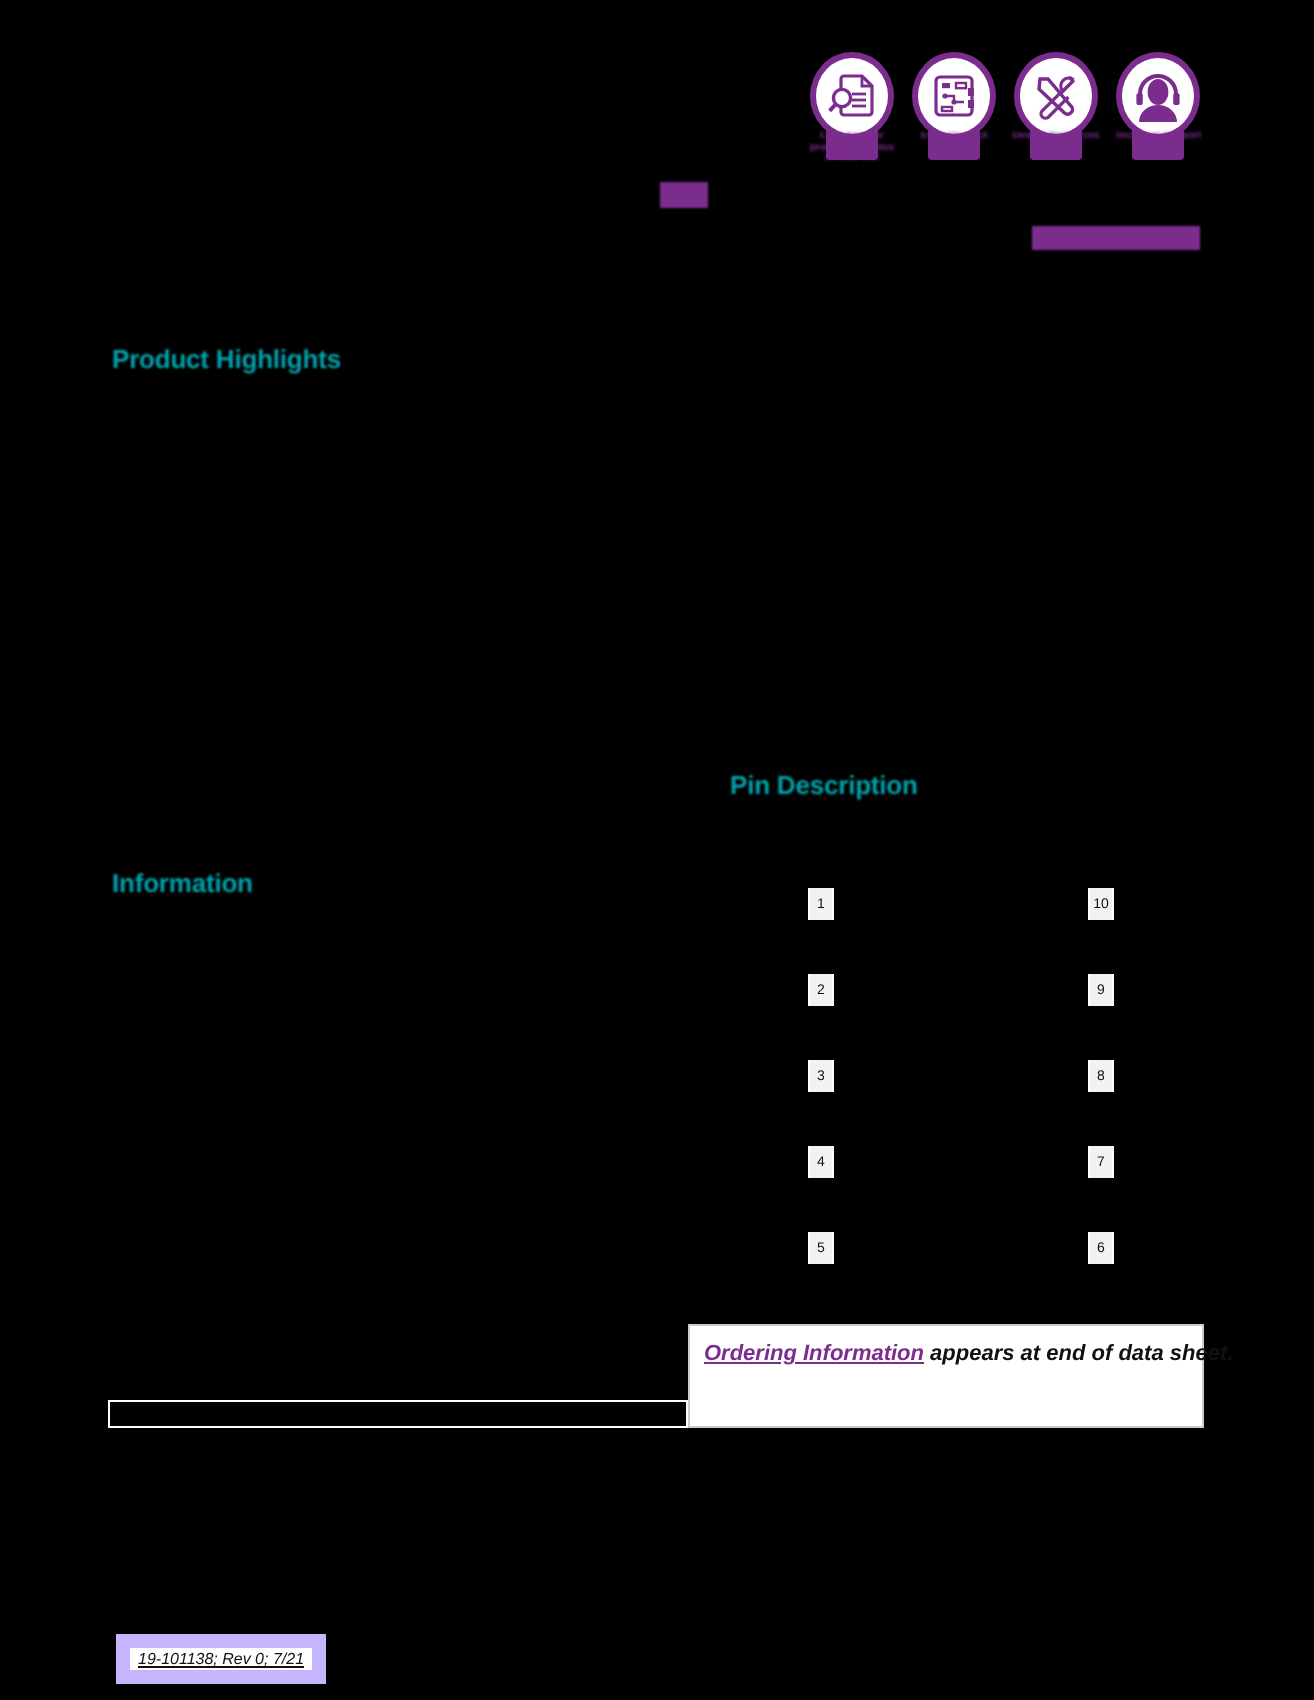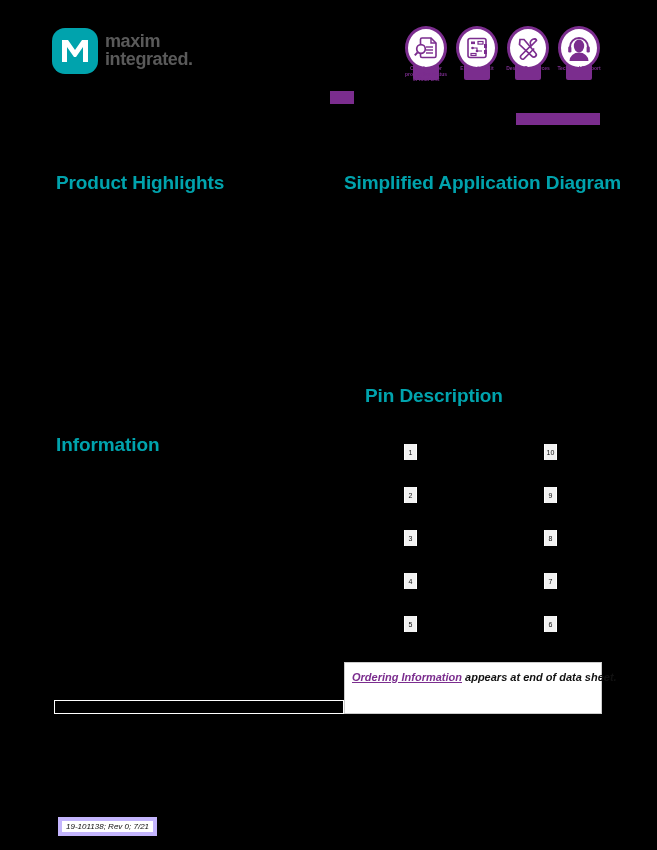--- a/index.html
+++ b/index.html
@@ -124,21 +124,21 @@
     left: 516px;
     top: 113px;
     width: 84px;
     height: 12px;
   }
 
   
   .heading {
     position: absolute;
     color: #00a3ad;
-    font-size: 19px;
+    font-size: 13px;
     font-weight: bold;
     filter: blur(0.55px);
     letter-spacing: -0.1px;
     white-space: nowrap;
   }
   .h-product-highlights { left: 56px; top: 172px; }
   .h-simplified-app     { left: 344px; top: 172px; }
   .h-pin-description    { left: 344px; top: 385px; margin-left: 21px; }
   .h-applications       { left: 56px; top: 434px; }
 
@@ -212,41 +212,31 @@
   .footer-id {
     position: absolute;
     left: 58px;
     top: 817px;
     padding: 1px 4px;
     background: #ffffff;
     color: #111111;
     font-size: 8px;
     font-style: italic;
     font-family: "Liberation Sans", sans-serif;
-    border: 4px solid #c4b5fd;
+    border: 7px solid #c4b5fd;
     white-space: nowrap;
     filter: blur(0.3px);
+    text-decoration: underline;
   }
 </style>
 </head>
 <body>
 
 <div class="page">
 
-  <div class="logo-wrap">
-    <div class="logo-mark">
-      <svg width="30" height="26" viewBox="0 0 30 26" aria-hidden="true">
-        <path d="M2 24 L2 2 L8 2 L15 12 L22 2 L28 2 L28 24 L23 24 L23 9 L16 19 L14 19 L7 9 L7 24 Z" fill="#ffffff"></path>
-      </svg>
-    </div>
-    <div class="logo-words">
-      <span>maxim</span>
-      <span>integrated.</span>
-    </div>
-  </div>
 
   <div class="quicklinks">
 
     <div class="ql">
       <div class="ql-circle">
         <svg width="26" height="26" viewBox="0 0 26 26" aria-hidden="true">
           <path d="M9 3 h9 l5 5 v13 a1.5 1.5 0 0 1 -1.5 1.5 h-12.5 a1.5 1.5 0 0 1 -1.5 -1.5 v-16.5 a1.5 1.5 0 0 1 1.5 -1.5 z" fill="none" stroke="#7b2d8e" stroke-width="1.6"></path>
           <path d="M18 3 v5 h5" fill="none" stroke="#7b2d8e" stroke-width="1.4"></path>
           <line x1="13" y1="12" x2="20" y2="12" stroke="#7b2d8e" stroke-width="1.4"></line>
           <line x1="13" y1="15" x2="20" y2="15" stroke="#7b2d8e" stroke-width="1.4"></line>
@@ -302,21 +292,20 @@
       <div class="ql-base"></div>
       <div class="ql-label">Technical Support</div>
     </div>
 
   </div>
 
   <div class="redact-purple part-num">MAX</div>
   <div class="redact-purple eval-kit">EVALUATION KIT</div>
 
   <div class="heading h-product-highlights">Product Highlights</div>
-  <div class="heading h-simplified-app">Simplified Application Diagram</div>
   <div class="heading h-pin-description">Pin Description</div>
   <div class="heading h-applications">Information</div>
 
   <div class="pin-grid">
     <div class="pin-box pin-left" style="top:4px;">1</div>
     <div class="pin-box pin-left" style="top:47px;">2</div>
     <div class="pin-box pin-left" style="top:90px;">3</div>
     <div class="pin-box pin-left" style="top:133px;">4</div>
     <div class="pin-box pin-left" style="top:176px;">5</div>
 

